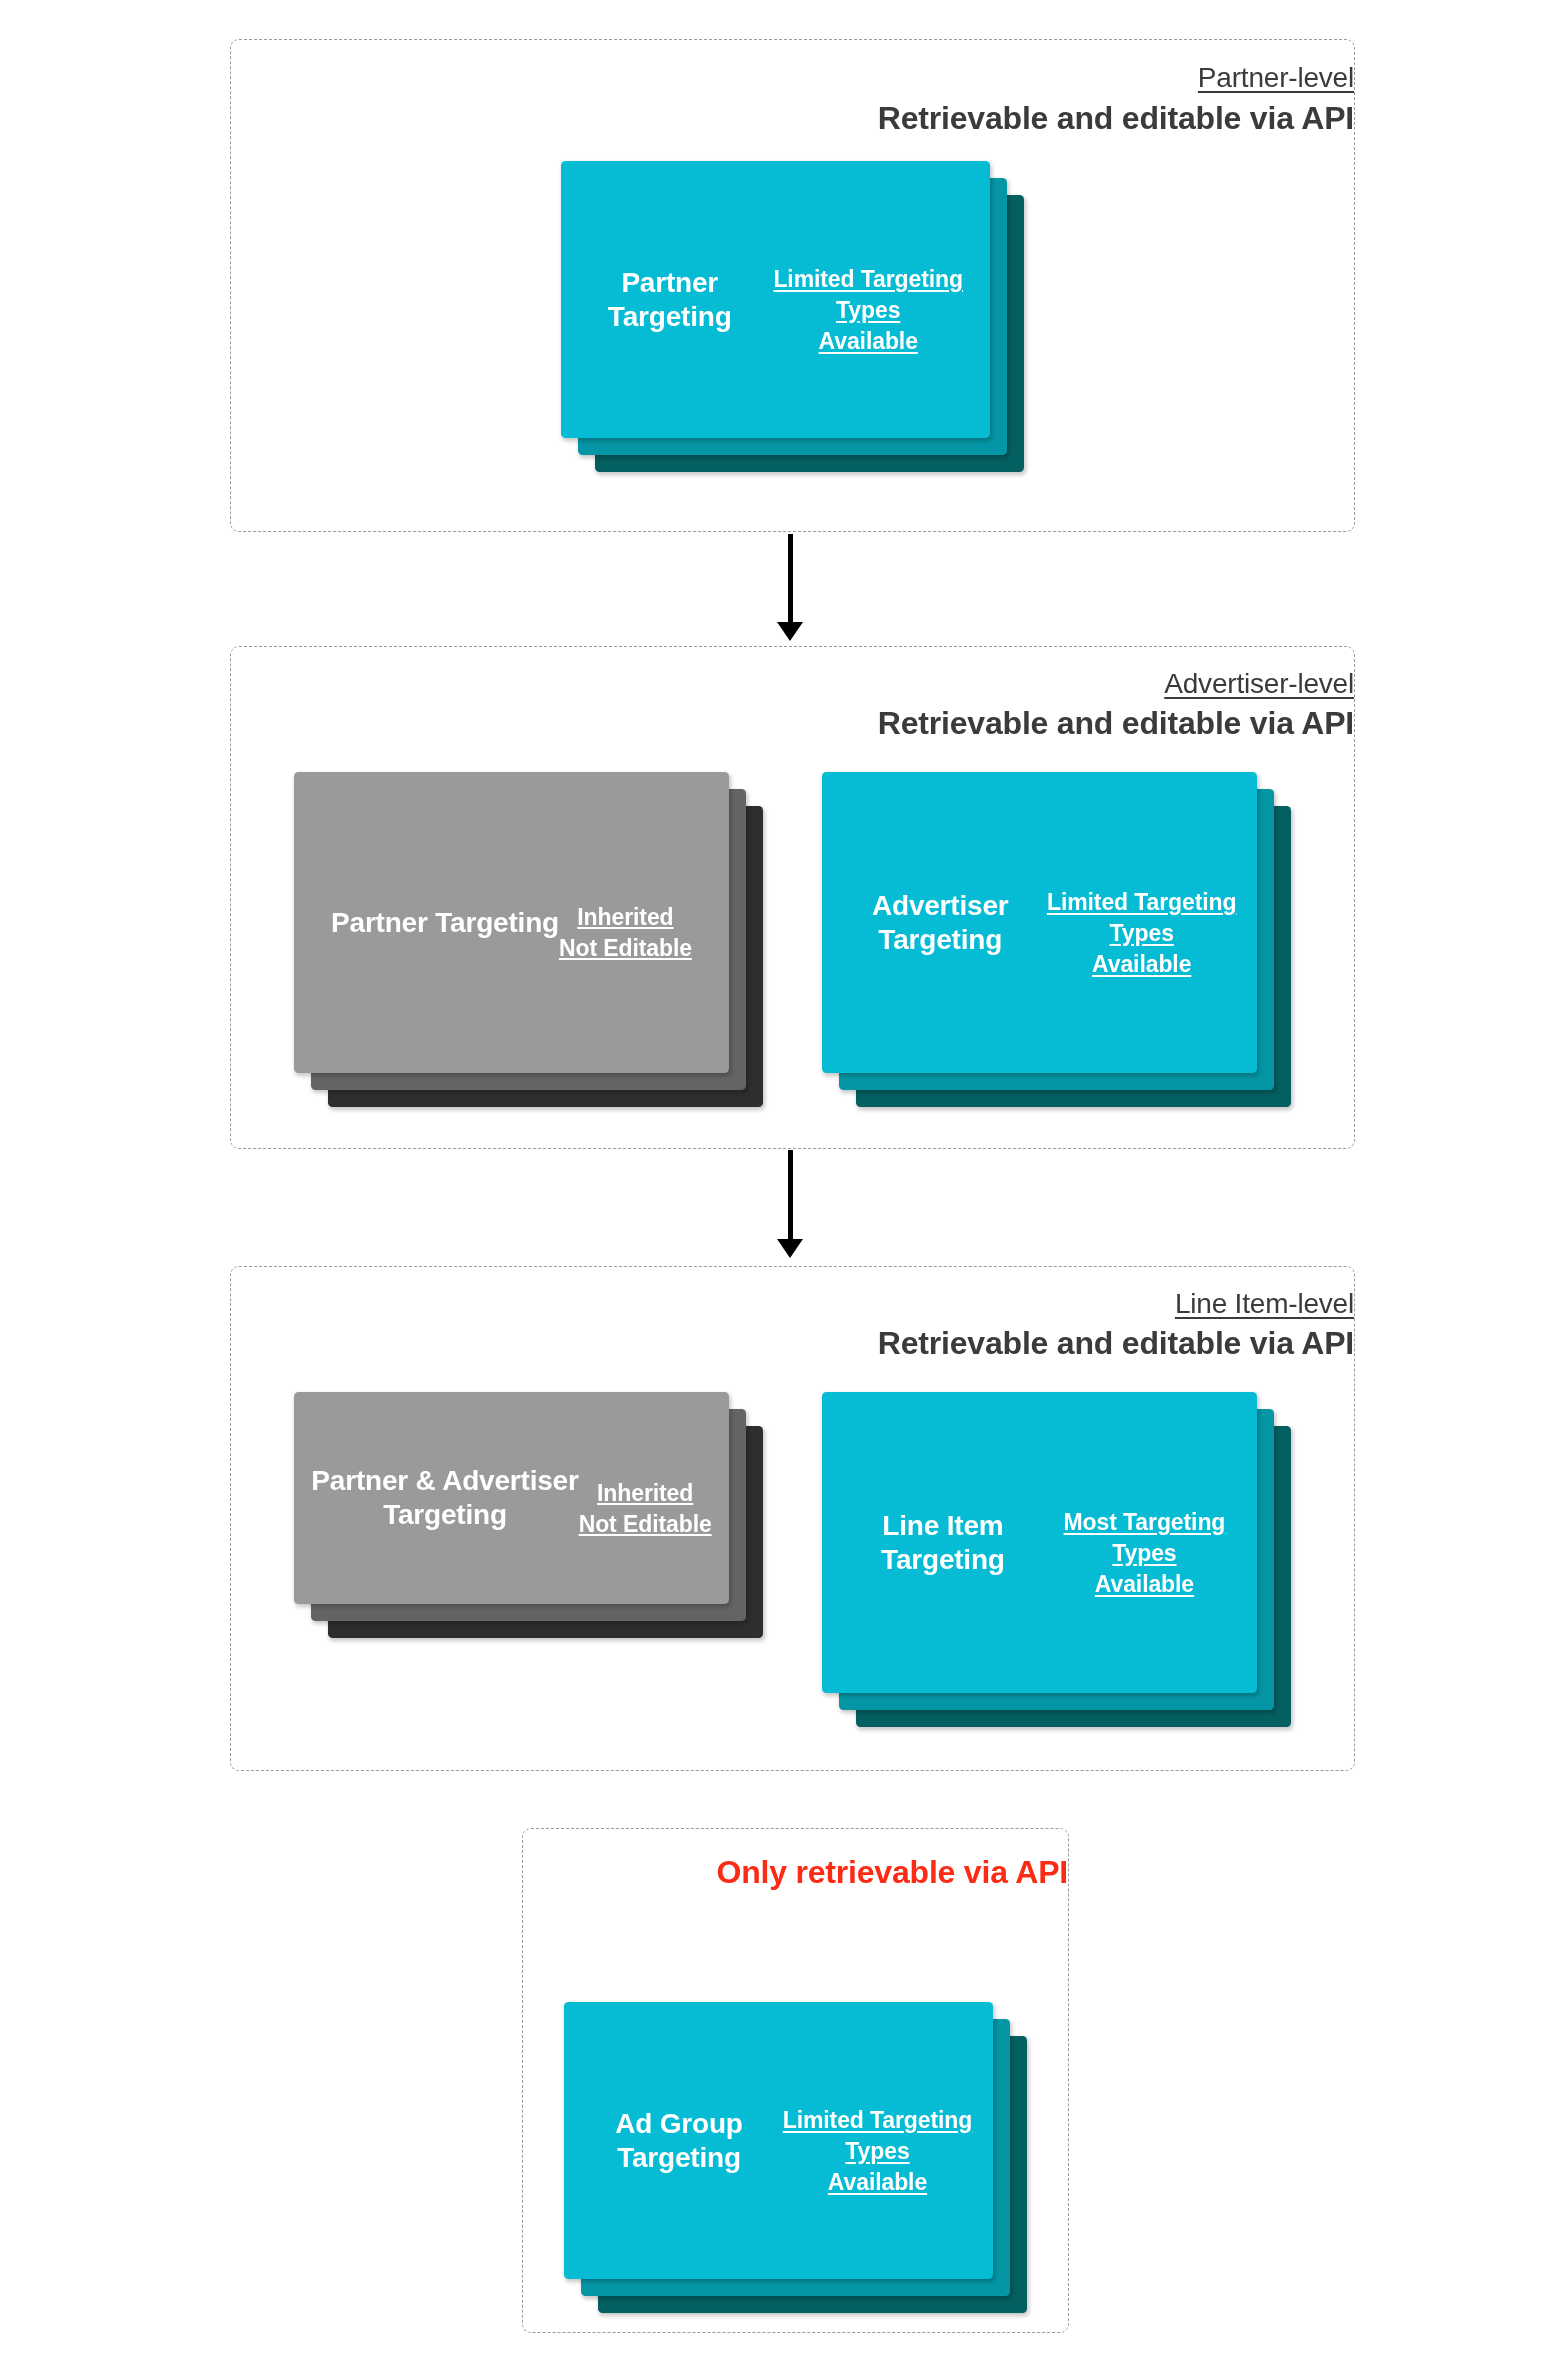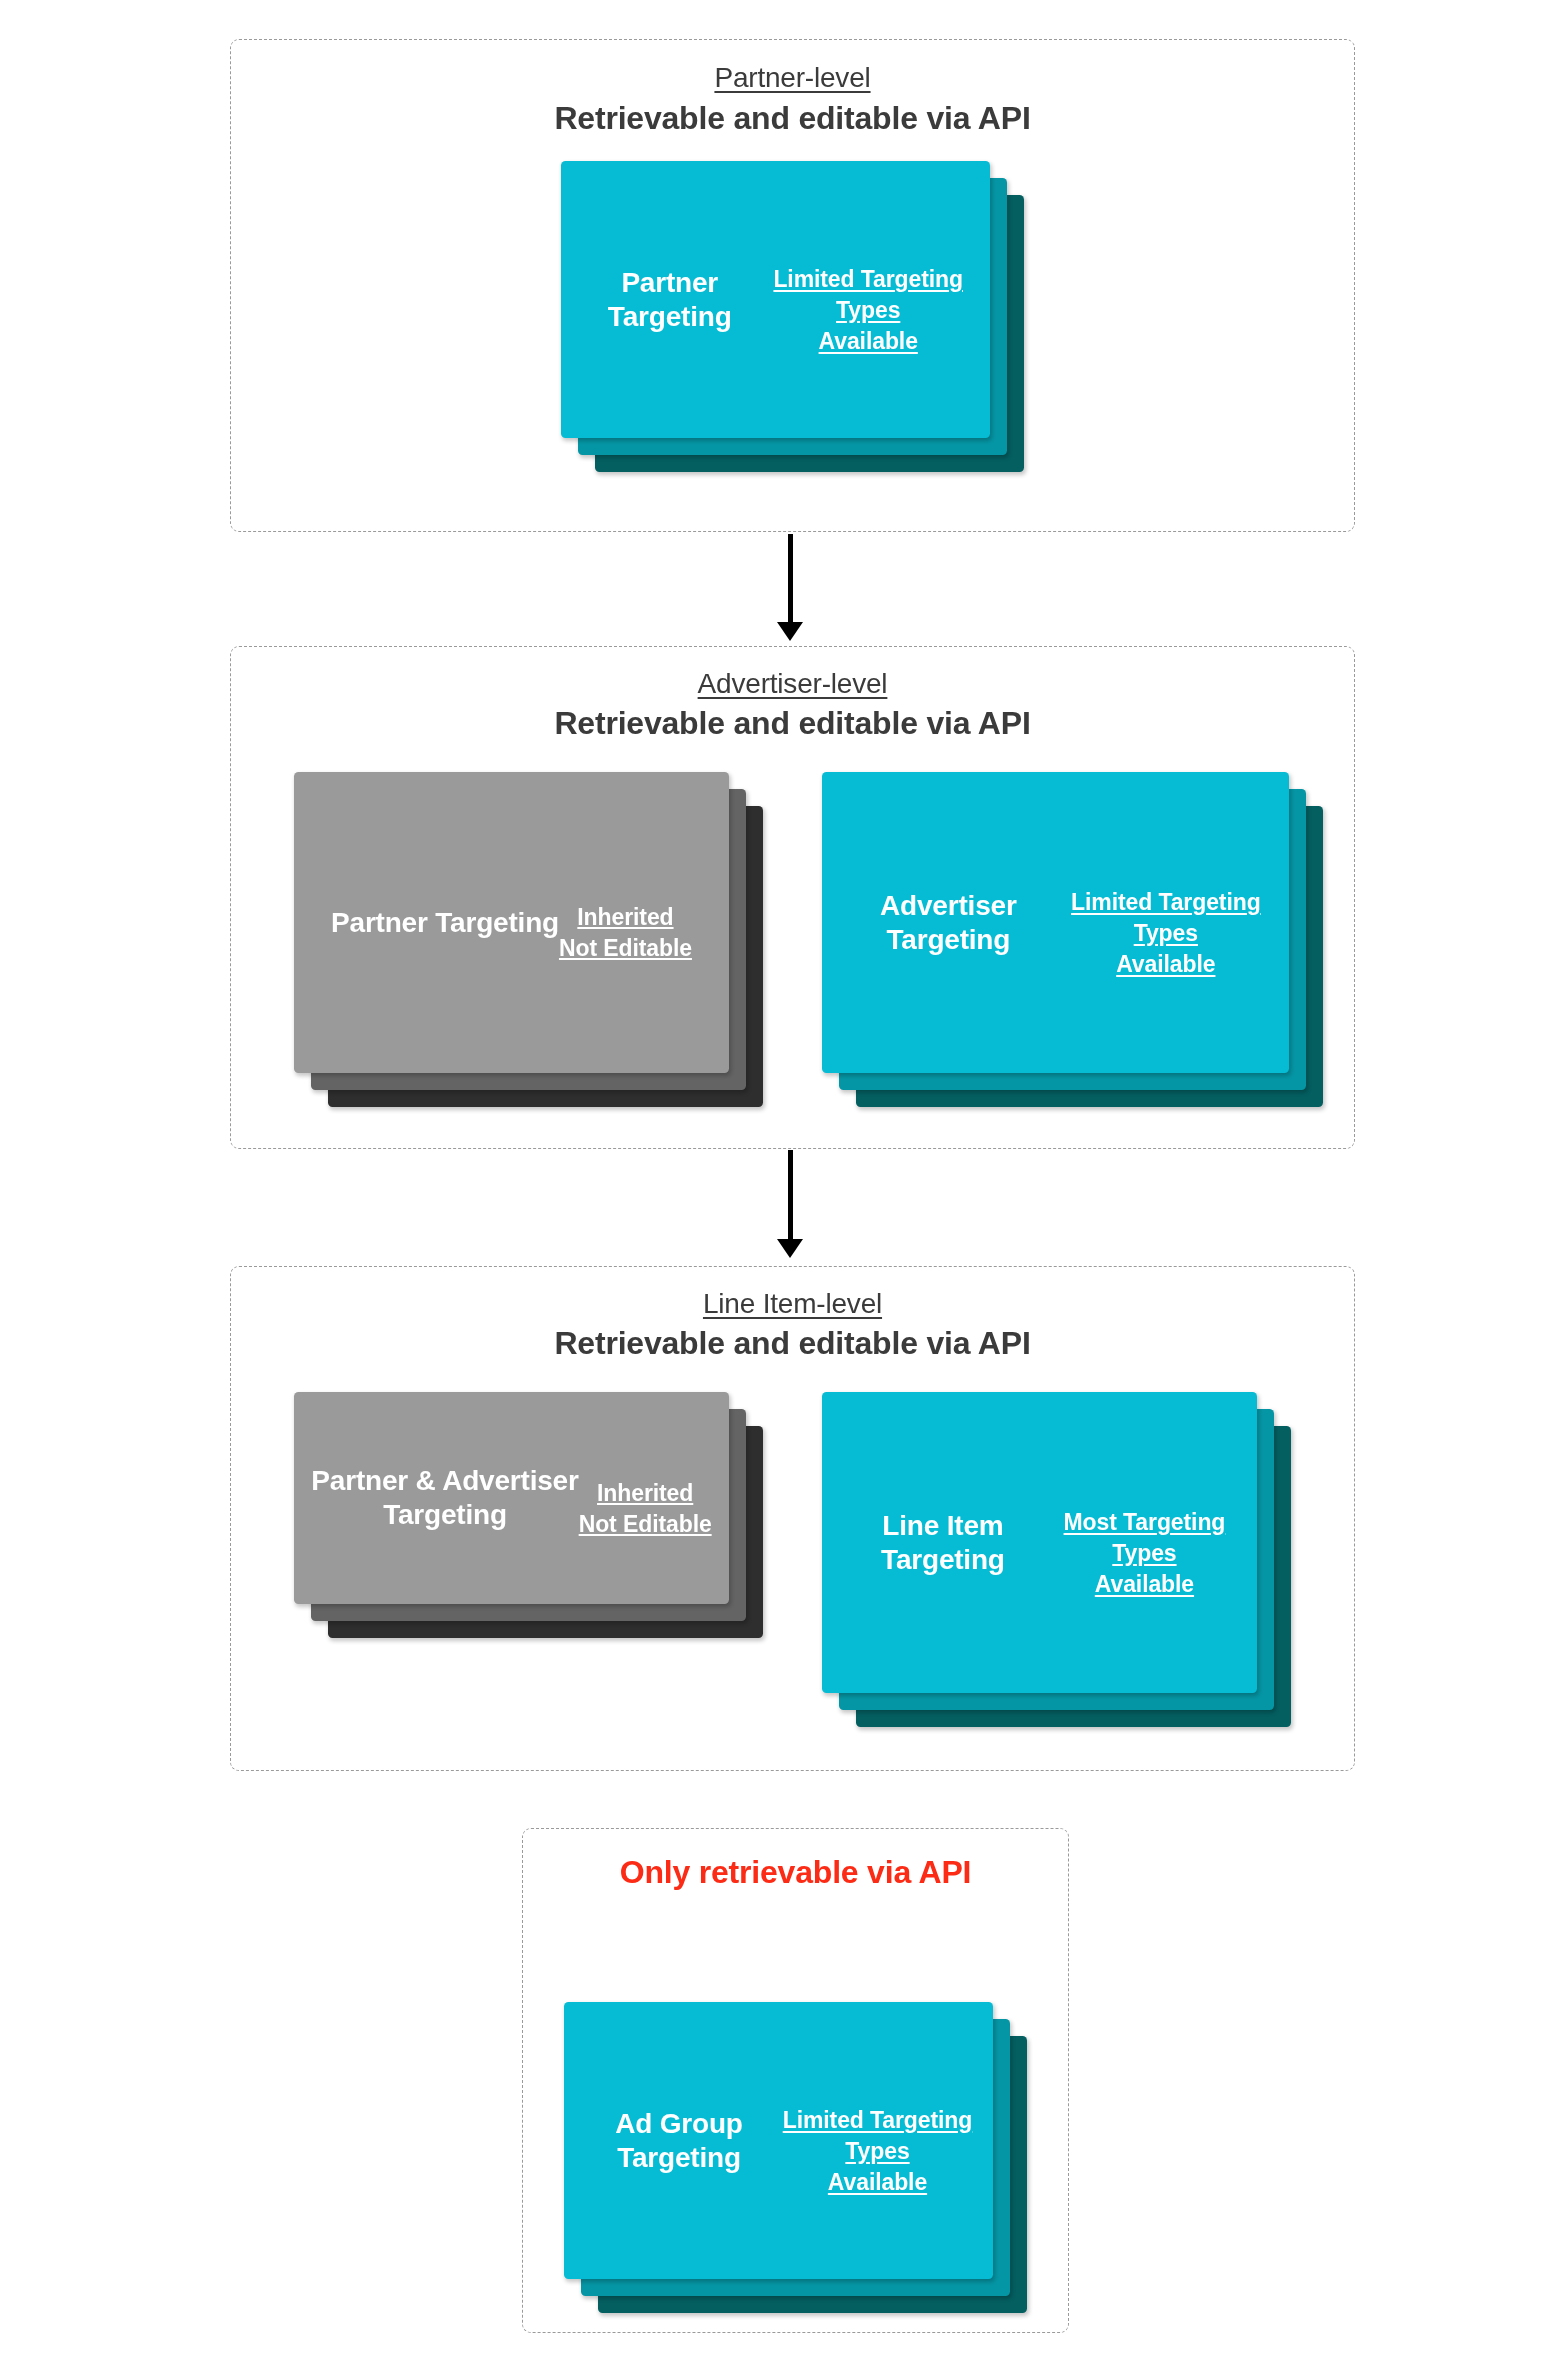--- a/index.html
+++ b/index.html
@@ -26,21 +26,21 @@
     border: 1.8px dashed #9a9a9a;
     border-radius: 9px;
     box-sizing: border-box;
     background: transparent;
   }
 
   .level-header {
     position: absolute;
     left: 0;
     right: 0;
-    text-align: center;
+    text-align: right;
     line-height: 1.18;
   }
   .level-name {
     display: block;
     font-size: 28px;
     font-weight: 400;
     color: #3b3b3b;
     text-decoration: underline;
     text-underline-offset: 3.6px;
     letter-spacing: -0.2px;
@@ -188,21 +188,21 @@
       <div class="layer mid"></div>
       <div class="layer front">
         <div class="card-title">Partner Targeting</div>
         <div class="card-sub">
           <span>Inherited</span><br>
           <span>Not Editable</span>
         </div>
       </div>
     </div>
 
-    <div class="stack cyan" style="left:591px; top:125px; width:435px; height:301px;padding-left:32px;">
+    <div class="stack cyan" style="left:591px; top:125px; width:435px; height:301px;">
       <div class="layer back"></div>
       <div class="layer mid"></div>
       <div class="layer front">
         <div class="card-title">Advertiser Targeting</div>
         <div class="card-sub underlined">
           <span>Limited Targeting Types</span><br>
           <span>Available</span>
         </div>
       </div>
     </div>

